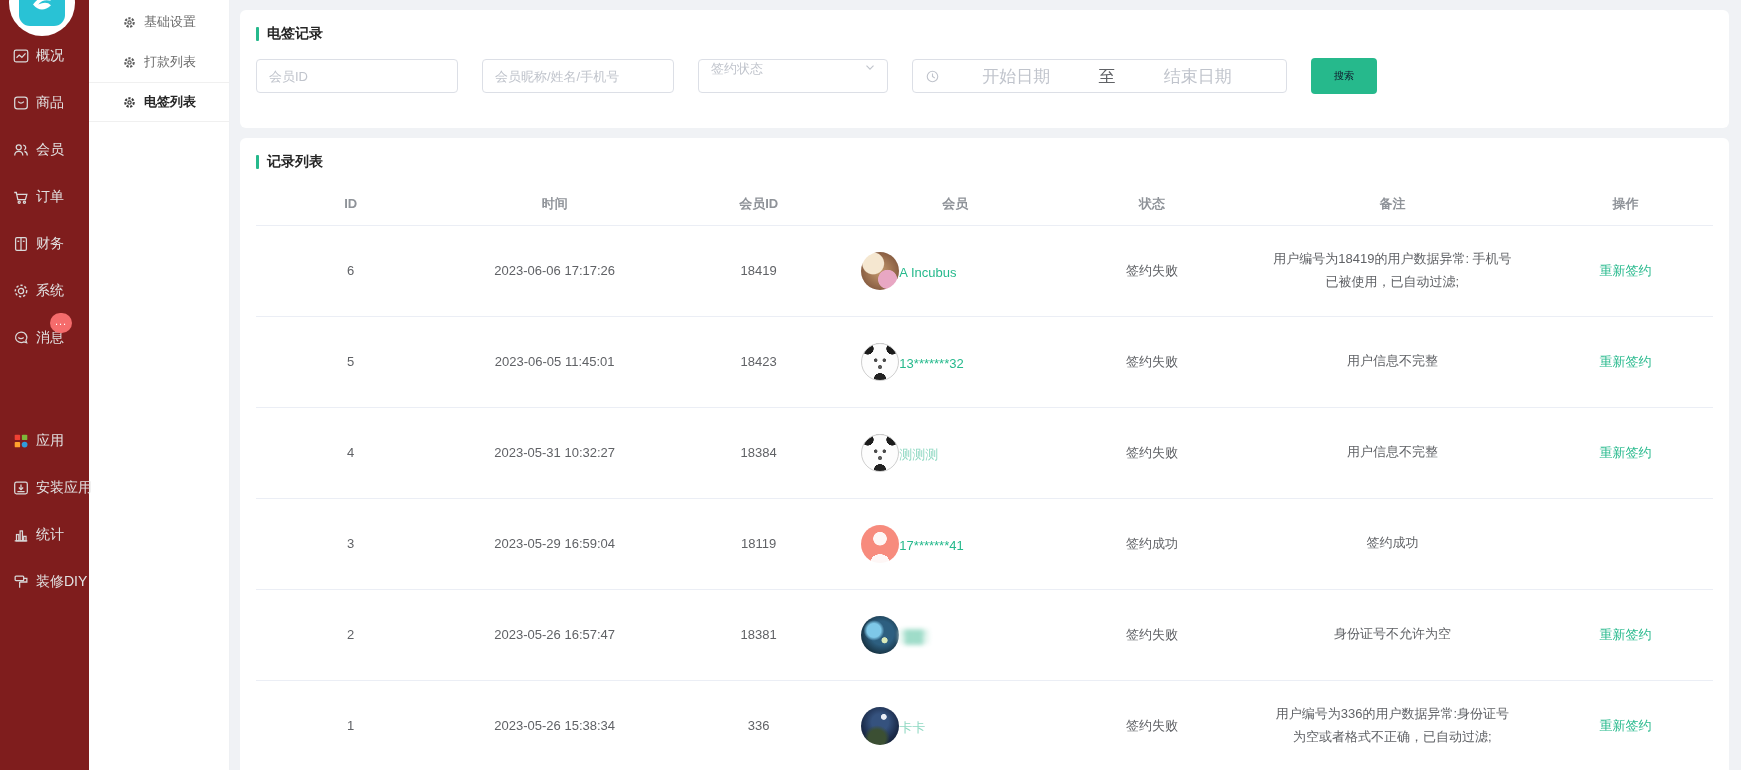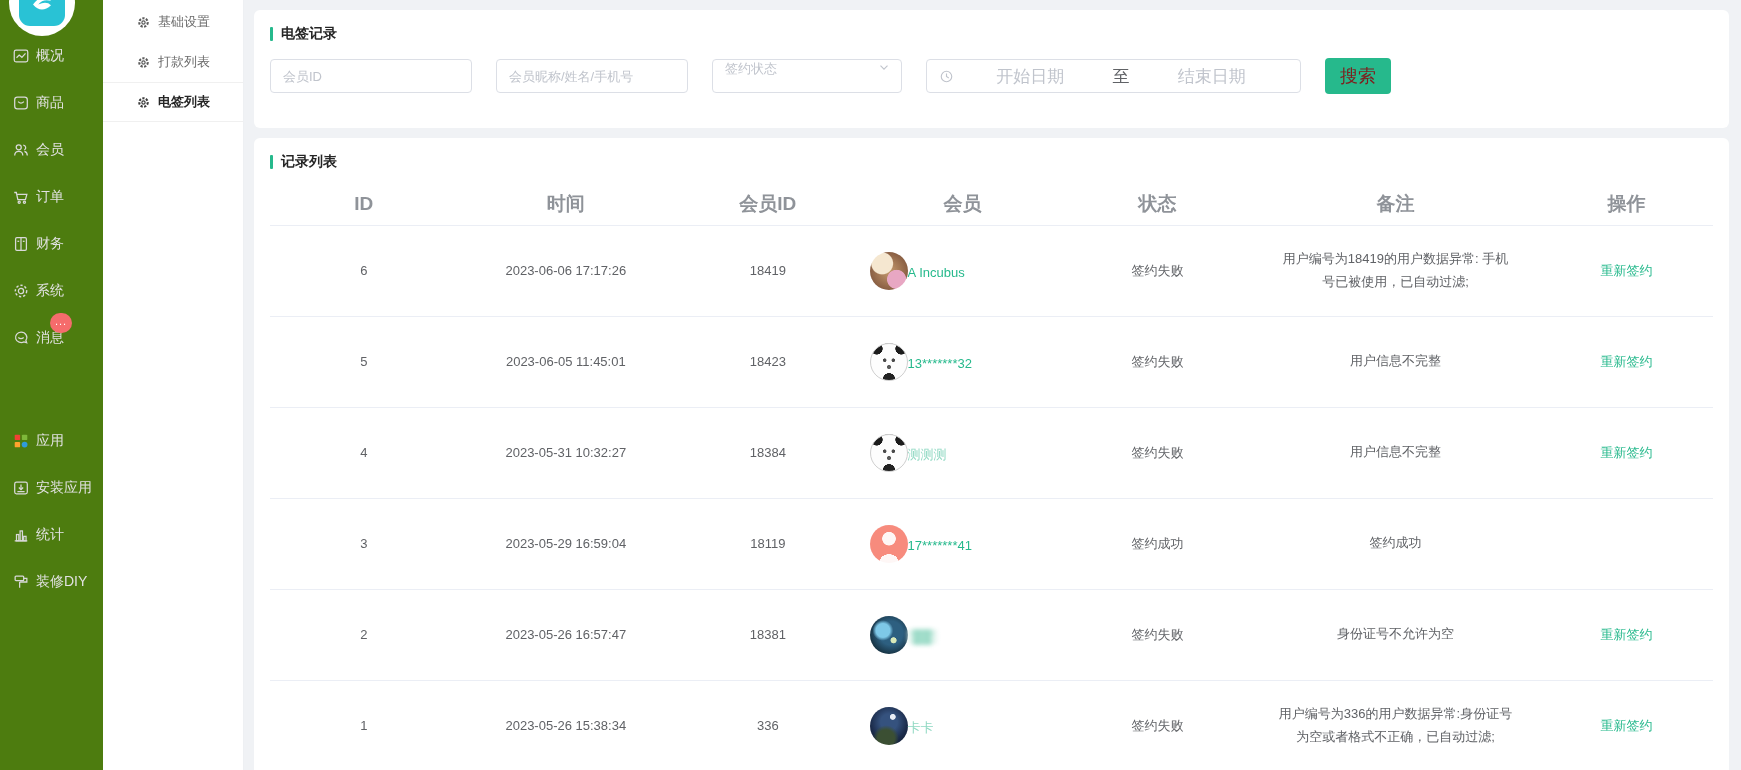--- a/index.html
+++ b/index.html
@@ -1,21 +1,21 @@
 <!DOCTYPE html>
 <html><head>
 <meta charset="utf-8">
 <style>
   * { margin:0; padding:0; box-sizing:border-box; }
   html,body { width:1741px; height:770px; overflow:hidden; }
   body { font-family:"Liberation Sans","DejaVu Sans",sans-serif; background:#f0f2f5; color:#606266; }
   .app { display:flex; height:100%; }
 
   
-  .sidebar { width:103px; background:#4d7c0f; flex-shrink:0; position:relative; }
+  .sidebar { width:89px; background:#7f1d1d; flex-shrink:0; position:relative; }
   .logo-wrap { height:32px; position:relative; }
   .logo-circle { position:absolute; left:9px; top:-30px; width:66px; height:66px; border-radius:50%;
                  background:#fff; display:flex; align-items:center; justify-content:center; cursor:pointer; }
   .logo-square { width:46px; height:46px; border-radius:11px; background:#29c2d5;
                  display:flex; align-items:center; justify-content:center; }
   .nav-item { height:47px; display:flex; align-items:center; padding-left:12px; cursor:pointer;
               color:#e2e2e2; font-size:14px; position:relative; white-space:nowrap; }
   .nav-icon { width:18px; height:18px; margin-right:6px; display:inline-flex; flex-shrink:0; }
   .nav-gap { height:56px; }
   .badge { position:absolute; top:-1px; left:50px; min-width:21px; height:20px; padding:0 5px;
@@ -44,25 +44,25 @@
   .f-input::placeholder { color:#c0c4cc; }
   .in-member-id { width:202px; }
   .in-member-name { width:192px; }
   .select { width:190px; height:34px; border:1px solid #dcdfe6; border-radius:4px; background:#fff;
             display:flex; align-items:flex-start; justify-content:space-between; padding:0 10px 0 12px;
             font-size:13px; color:#c0c4cc; cursor:pointer; }
   .daterange { width:375px; height:34px; border:1px solid #dcdfe6; border-radius:4px; background:#fff;
                display:flex; align-items:center; padding:0 12px; font-size:17px; color:#c0c4cc; cursor:pointer; }
   .dr-ph { flex:1; text-align:center; }
   .dr-sep { color:#606266; padding:0 6px; }
-  .btn-search { width:66px; height:36px; background:#26b98c; color:#7f1d1d; border:none; border-radius:4px;
-                font-size:18px; cursor:pointer; margin-right:12px; }
+  .btn-search { width:66px; height:36px; background:#26b98c; color:#0f172a; border:none; border-radius:4px;
+                font-size:10px; cursor:pointer; margin-right:12px; }
 
   table { width:100%; border-collapse:collapse; table-layout:fixed; margin-top:12px; }
-  thead th { font-size:19px; color:#8f9399; font-weight:bold; height:42px; text-align:center;
+  thead th { font-size:13px; color:#8f9399; font-weight:bold; height:42px; text-align:center;
              border-bottom:1px solid #ebeef5; }
   tbody td { text-align:center; font-size:13px; color:#606266; height:91px; padding:6px 8px;
              border-bottom:1px solid #ebeef5; }
   .remark-cell { line-height:1.7; padding:6px 26px; }
   .member { display:flex; flex-direction:row; align-items:center; }
   .member-name { color:#26b98c; font-size:13px; margin-top:4px; cursor:pointer; text-decoration:none; }
   .member-name[data-namestyle="light"] { color:#8fd8c2; filter:blur(0.5px); }
   .member-name[data-namestyle="masked"] { color:#9fdcc9; background:#e4f5ef; border-radius:2px;
                                           filter:blur(2px); padding:0 3px; }
   .action-link { color:#26b98c; font-size:13px; cursor:pointer; text-decoration:none; }

